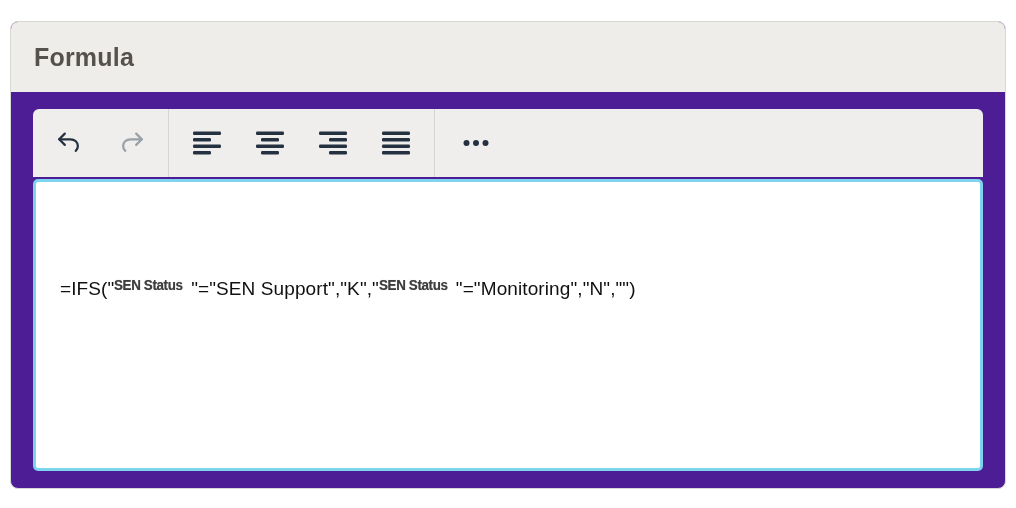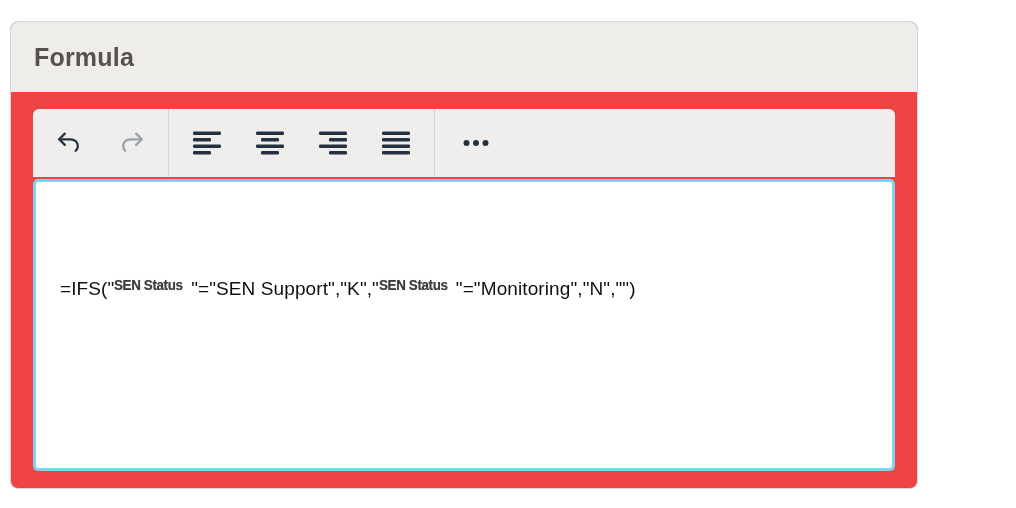--- a/index.html
+++ b/index.html
@@ -5,22 +5,22 @@
   * { margin: 0; padding: 0; box-sizing: border-box; }
   html, body {
     width: 1016px; height: 508px;
     background: #ffffff;
     font-family: "Liberation Sans", sans-serif;
     overflow: hidden;
   }
   .card {
     position: absolute;
     left: 10px; top: 21px;
-    width: 908px; height: 468px;
-    background: #ef4444;
+    width: 996px; height: 468px;
+    background: #4c1d95;
     border: 1px solid #d9d7d4;
     border-radius: 8px;
   }
   .card-header {
     height: 70px;
     background: #efedea;
     border-radius: 7px 7px 0 0;
     display: flex;
     align-items: center;
     padding-left: 23px;

